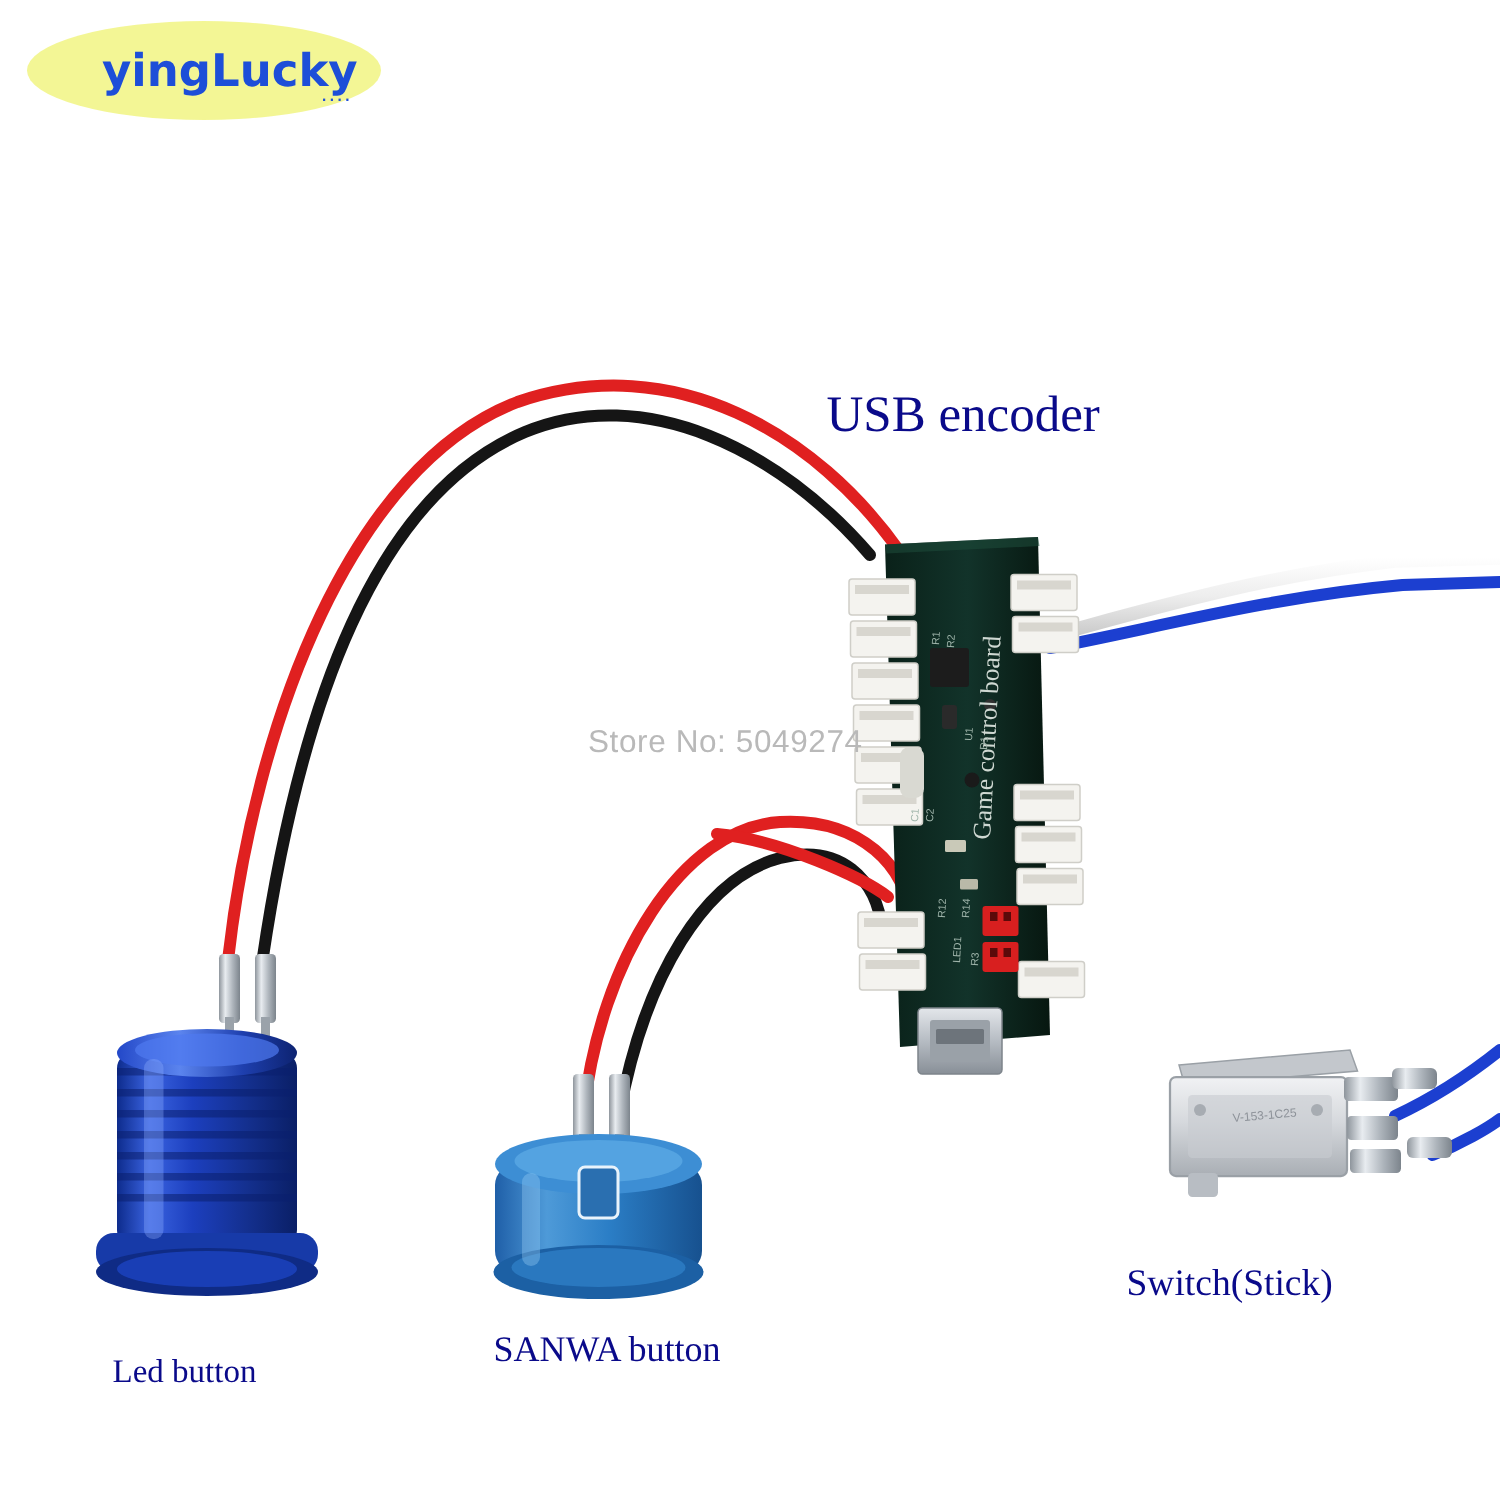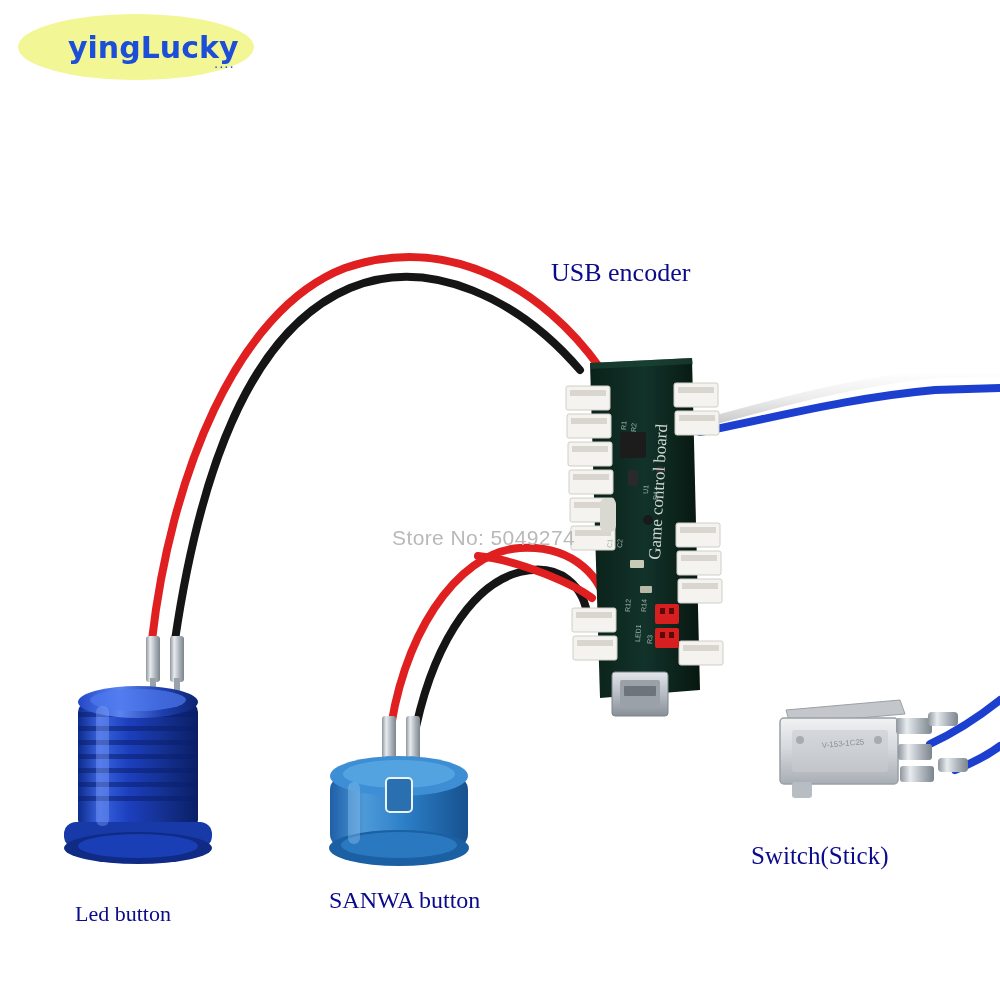--- a/index.html
+++ b/index.html
@@ -58,31 +58,30 @@
   
   .store-watermark {
     position: absolute;
     left: 392px;
     top: 483px;
     font-family: "Liberation Sans", sans-serif;
     font-size: 21px;
     color: #b9b9b9;
     letter-spacing: 0.4px;
     white-space: nowrap;
-    margin-top: 43px;
   }
 
   
   .label {
     position: absolute;
     font-family: "Liberation Serif", serif;
     color: #0a0a8a;
     white-space: nowrap;
   }
-  .lbl-usb   { left: 551px; top: 258px; font-size: 26px; }
+  .lbl-usb   { left: 551px; top: 258px; font-size: 34px; }
   .lbl-switch{ left: 751px; top: 842px; font-size: 25px; text-align: right; }
   .lbl-sanwa { left: 329px; top: 887px; font-size: 24px; }
   .lbl-led   { left: 75px;  top: 901px; font-size: 22px; }
 
   
   svg.art {
     position: absolute;
     left: 0; top: 0;
     width: 1000px;
     height: 1000px;

